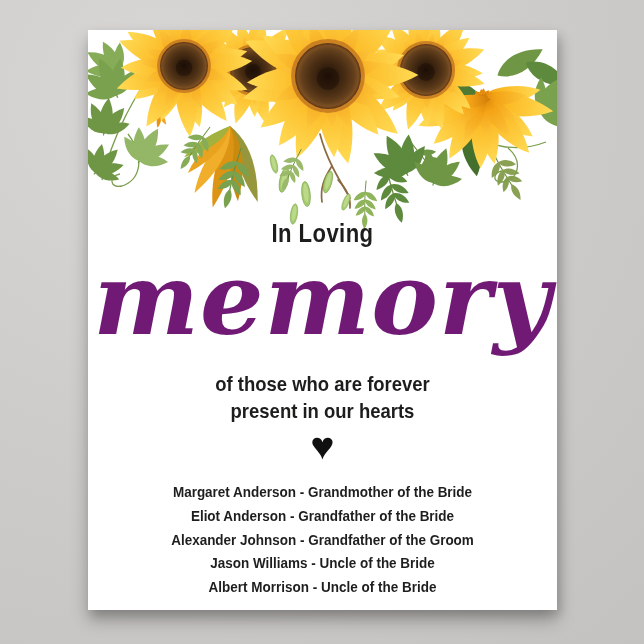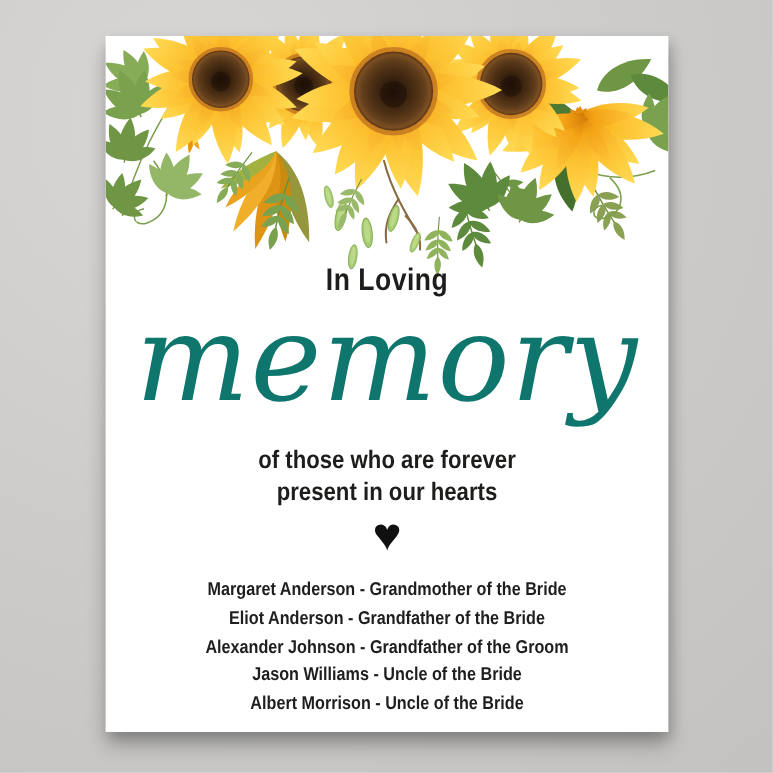--- a/index.html
+++ b/index.html
@@ -14,22 +14,22 @@
     box-shadow:0 10px 16px rgba(0,0,0,.28), 4px 5px 9px rgba(0,0,0,.12);
   }
   .bouquet{position:absolute;top:0;left:0;display:block;}
   .pretitle{
     position:absolute;top:188px;left:0;right:0;text-align:center;
     font-size:26px;font-weight:700;letter-spacing:.5px;color:#1d1d1b;
     transform:scaleX(.85);
   }
   .title{
     position:absolute;top:212px;left:0;right:0;text-align:center;
-    font-family:"DejaVu Serif", serif;font-style:italic;font-weight:400;
-    font-size:100px;line-height:114px;letter-spacing:1px;color:#0f766e;
+    font-family:"DejaVu Serif", serif;font-style:italic;font-weight:700;
+    font-size:100px;line-height:114px;letter-spacing:1px;color:#701a75;
   }
   .subtitle{
     position:absolute;top:341px;left:0;right:0;text-align:center;
     font-size:21px;line-height:26.5px;font-weight:700;color:#1d1d1b;
     transform:scaleX(.88);
   }
   .heart{
     position:absolute;top:397px;left:0;right:0;text-align:center;
     font-size:38px;line-height:38px;color:#101010;transform:scaleX(1.08);
   }

